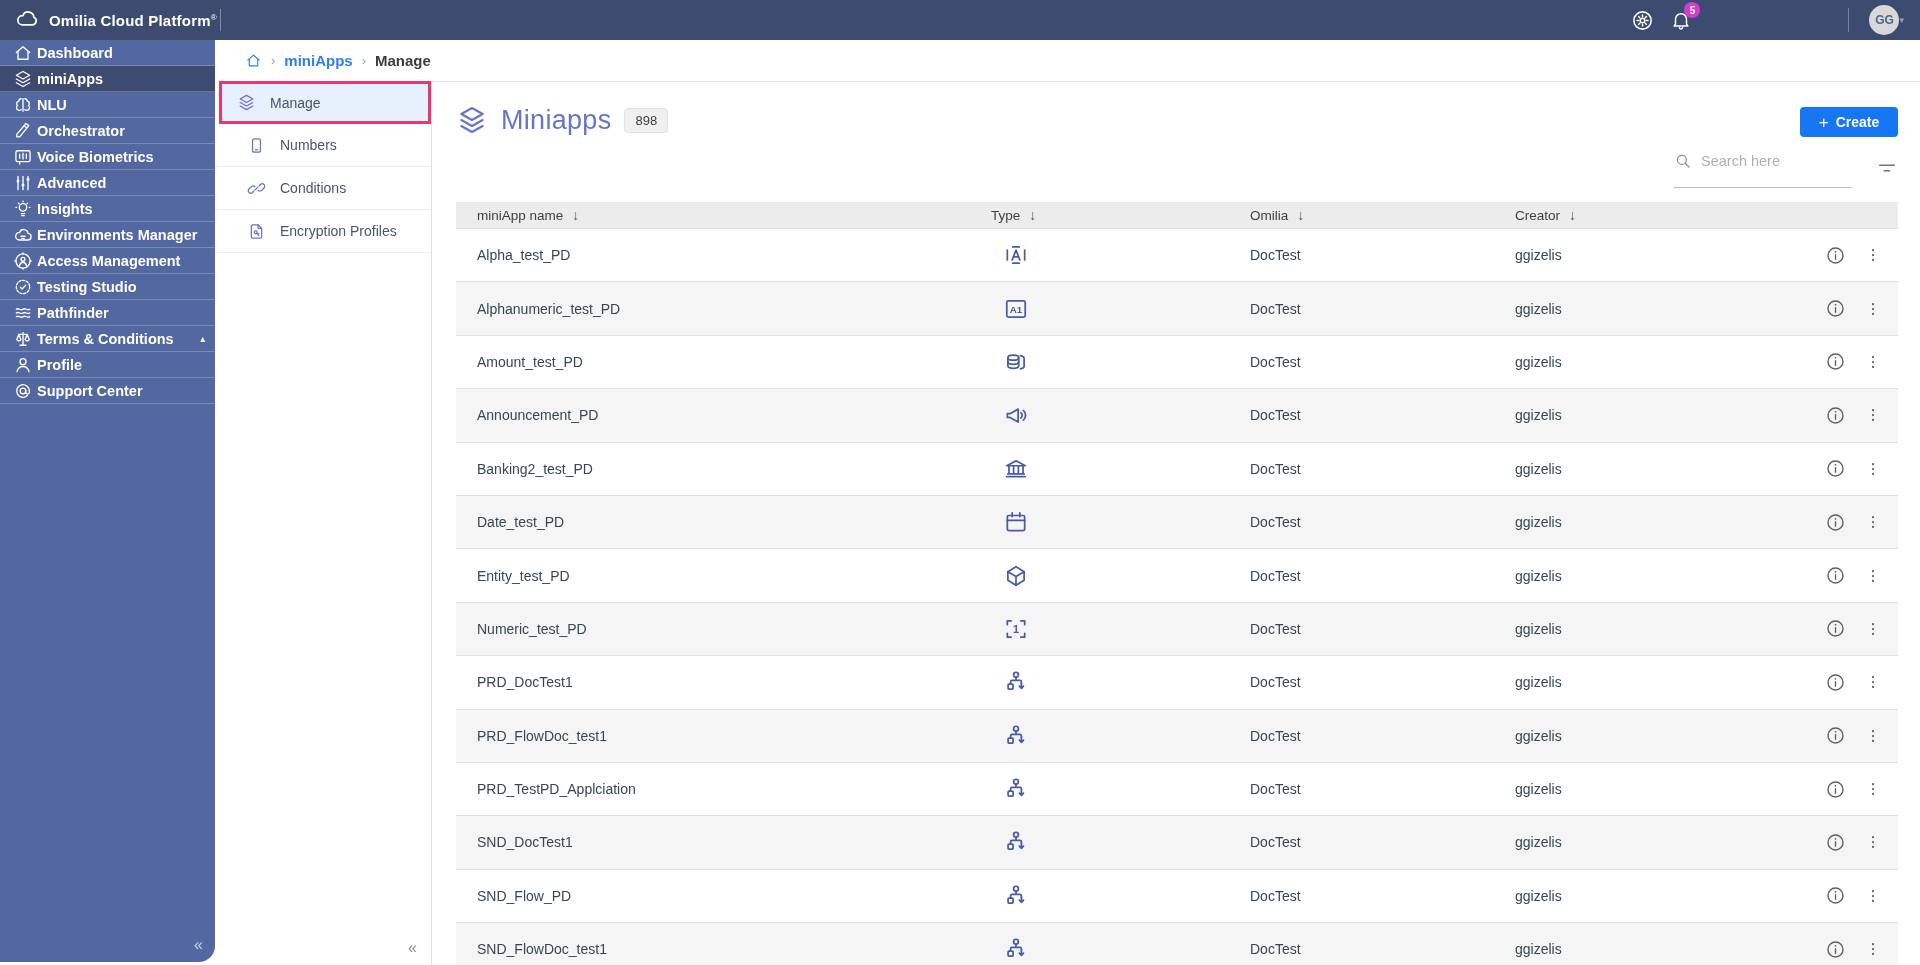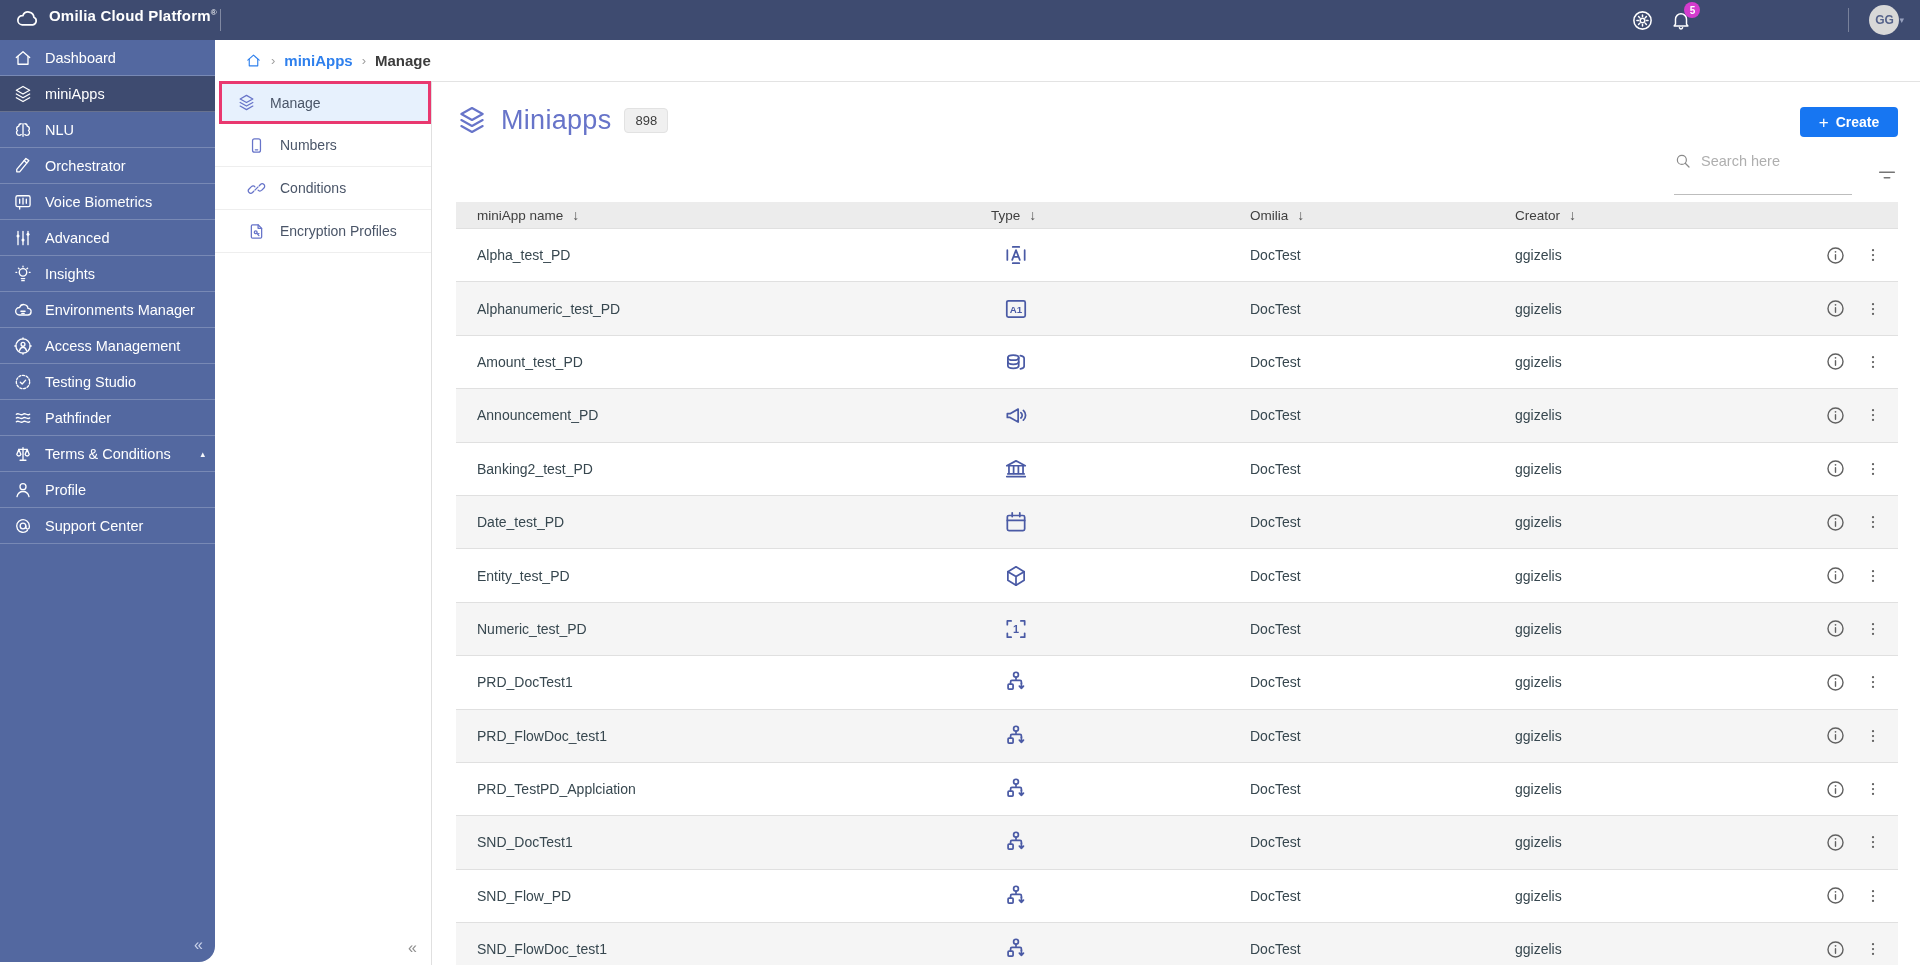--- a/index.html
+++ b/index.html
@@ -11,40 +11,40 @@
   }
   *{margin:0;padding:0;box-sizing:border-box}
   html,body{width:1920px;height:965px;overflow:hidden}
   body{font-family:"Liberation Sans",sans-serif;background:#fff;position:relative}
   svg{display:block}
   .ic{stroke:currentColor;fill:none;stroke-width:1.6;stroke-linecap:round;stroke-linejoin:round}
 
   
   .topbar{position:absolute;top:0;left:0;right:0;height:40px;background:var(--header-bg);
     display:flex;align-items:center;color:#fff;z-index:30}
-  .logo-wrap{width:220px;display:flex;align-items:flex-start;gap:10px;padding-left:13px}
+  .logo-wrap{width:220px;display:flex;align-items:center;gap:10px;padding-left:13px}
   .logo-text{font-size:15px;font-weight:700;letter-spacing:.2px;white-space:nowrap}
   .logo-text sup{font-size:8px;font-weight:400}
   .topbar-divider{width:1px;height:22px;background:rgba(255,255,255,.35)}
   .topbar-right{margin-left:auto;display:flex;align-items:center;gap:16px;padding-right:16px}
   .icon-btn{color:#fff;cursor:pointer;position:relative}
   .badge{position:absolute;top:-7px;right:-8px;min-width:16px;height:16px;border-radius:8px;
     background:var(--badge-magenta);color:#fff;font-size:10px;font-weight:700;
     display:flex;align-items:center;justify-content:center;padding:0 3px}
   .avatar-divider{width:1px;height:24px;background:rgba(255,255,255,.3);margin:0 4px 0 140px}
   .avatar-wrap{display:flex;align-items:center;gap:0;cursor:pointer}
   .avatar{width:30px;height:30px;border-radius:50%;background:#D8D8D8;color:#55628A;
     font-size:12px;font-weight:700;display:flex;align-items:center;justify-content:center}
   .avatar-caret{font-size:9px;color:#98A2C0}
 
   
   .sidebar{position:absolute;top:40px;left:0;width:215px;height:922px;background:var(--sidebar-bg);
     border-bottom-right-radius:16px;color:#fff;z-index:20}
-  .sb-item{height:36px;display:flex;align-items:center;gap:12px;padding:0 10px 0 13px;
-    border-bottom:1px solid rgba(255,255,255,.22);font-size:14.5px;font-weight:400;cursor:pointer;white-space:nowrap}
+  .sb-item{height:26px;display:flex;align-items:center;gap:4px;padding:0 10px 0 13px;
+    border-bottom:1px solid rgba(255,255,255,.22);font-size:14.5px;font-weight:700;cursor:pointer;white-space:nowrap}
   .sb-item.selected{background:var(--sidebar-selected)}
   .sb-icon{width:20px;height:20px;flex:0 0 20px;color:#fff}
   .sb-caret{margin-left:auto;font-size:9px;opacity:.95}
   .sb-collapse{position:absolute;bottom:8px;right:12px;font-size:16px;color:#C9D2EA;cursor:pointer}
 
   
   .breadcrumb{position:absolute;top:40px;left:215px;right:0;height:41px;background:#fff;
     display:flex;align-items:center;gap:9px;padding-left:30px;z-index:10}
   .bc-home{color:var(--link-blue);cursor:pointer}
   .bc-sep{color:#9e9e9e;font-size:13px}
@@ -68,21 +68,21 @@
   .title-icon{width:32px;height:32px;color:var(--title-purple)}
   .page-title{font-size:27px;font-weight:500;color:var(--title-purple);letter-spacing:.3px}
   .count-badge{background:#F0F0F0;border:1px solid #E2E2E2;border-radius:4px;color:#3C3C3C;
     font-size:13px;padding:4px 10px;}
   .create-btn{position:absolute;top:25px;right:22px;width:98px;height:30px;background:var(--create-blue);
     color:#fff;border:none;border-radius:4px;font-size:14px;font-weight:700;cursor:pointer;
     display:flex;align-items:center;justify-content:center;gap:7px;font-family:inherit}
   .create-plus{font-size:17px;font-weight:400;line-height:1}
   .search-row{position:absolute;top:70px;right:22px;display:flex;align-items:flex-end;gap:24px}
   .search-box{display:flex;align-items:center;gap:9px;border-bottom:1px solid #BDBDBD;
-    padding-bottom:24px;width:178px}
+    padding-bottom:17px;width:178px}
   .search-box .sicon{color:#8a8a8a}
   .search-input{border:none;outline:none;font-size:14.5px;color:#444;width:140px;font-family:inherit}
   .search-input::placeholder{color:#AFAFAF}
   .filter-btn{color:#757575;cursor:pointer;margin-bottom:8px}
 
   
   .table{position:absolute;top:120px;left:24px;right:22px}
   .thead,.trow{display:grid;grid-template-columns:535px 259px 265px 310px 1fr;align-items:center}
   .thead{height:26px;background:var(--thead-bg);font-size:13.5px;color:#3F3F3F;font-weight:500}
   .th{display:flex;align-items:center;gap:9px;cursor:pointer}

